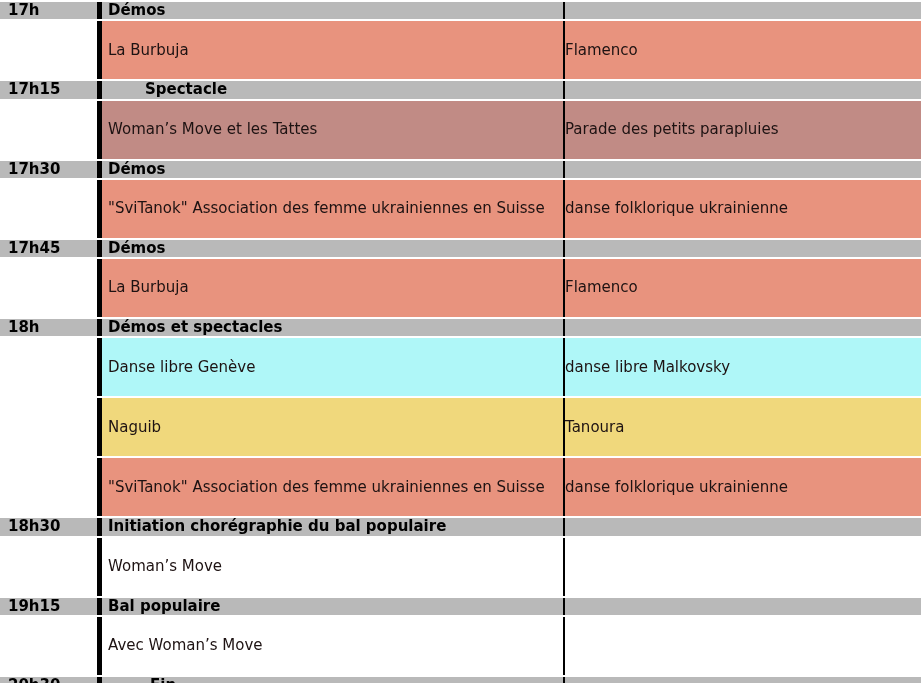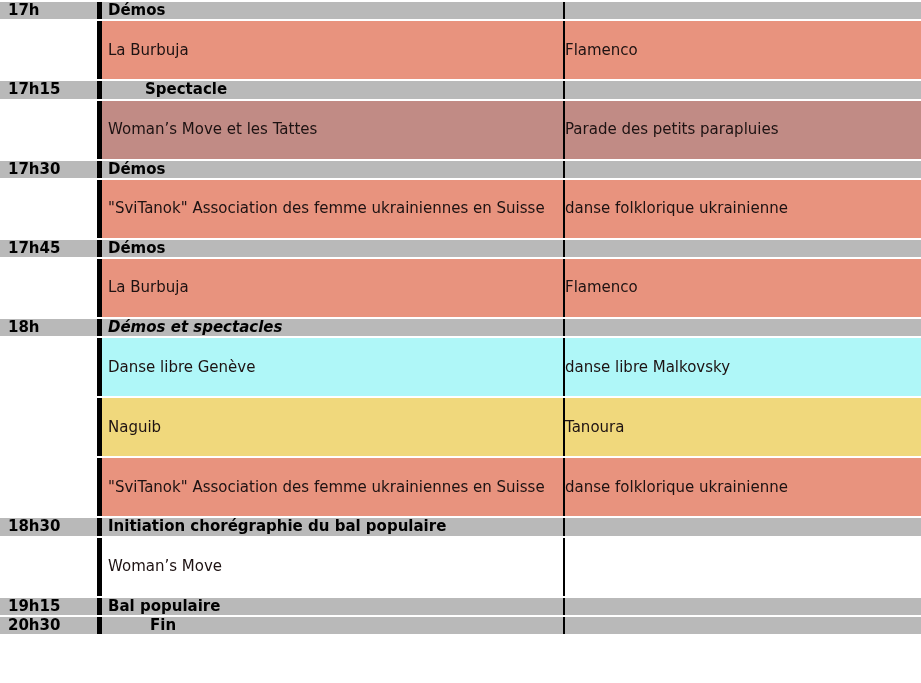--- a/index.html
+++ b/index.html
@@ -105,21 +105,21 @@
           <td class="activity-cell" style="background: rgb(185, 185, 185);">Démos</td>
           <td class="detail-cell" style="background: rgb(185, 185, 185);"></td>
         </tr>
         <tr class="row-event">
           <td class="time-cell" style="background: rgb(255, 255, 255);"></td>
           <td class="activity-cell" style="background: rgb(232, 147, 126);">La Burbuja</td>
           <td class="detail-cell" style="background: rgb(232, 147, 126);">Flamenco</td>
         </tr>
         <tr class="row-header">
           <td class="time-cell" style="background: rgb(185, 185, 185);">18h</td>
-          <td class="activity-cell" style="background: rgb(185, 185, 185); font-style: italic;">Démos et spectacles</td>
+          <td class="activity-cell" style="background: rgb(185, 185, 185);">Démos et spectacles</td>
           <td class="detail-cell" style="background: rgb(185, 185, 185);"></td>
         </tr>
         <tr class="row-event">
           <td class="time-cell" style="background: rgb(255, 255, 255);"></td>
           <td class="activity-cell" style="background: rgb(175, 247, 248);">Danse libre Genève</td>
           <td class="detail-cell" style="background: rgb(175, 247, 248);">danse libre Malkovsky</td>
         </tr>
         <tr class="row-event">
           <td class="time-cell" style="background: rgb(255, 255, 255);"></td>
           <td class="activity-cell" style="background: rgb(240, 216, 124);">Naguib</td>
@@ -138,20 +138,25 @@
         <tr class="row-event">
           <td class="time-cell" style="background: rgb(255, 255, 255);"></td>
           <td class="activity-cell" style="background: rgb(255, 255, 255);">Woman’s Move</td>
           <td class="detail-cell" style="background: rgb(255, 255, 255);"></td>
         </tr>
         <tr class="row-header">
           <td class="time-cell" style="background: rgb(185, 185, 185);">19h15</td>
           <td class="activity-cell" style="background: rgb(185, 185, 185);">Bal populaire</td>
           <td class="detail-cell" style="background: rgb(185, 185, 185);"></td>
         </tr>
+        <tr class="row-event">
+          <td class="time-cell" style="background: rgb(255, 255, 255);"></td>
+          <td class="activity-cell" style="background: rgb(255, 255, 255);">Avec Woman’s Move</td>
+          <td class="detail-cell" style="background: rgb(255, 255, 255);"></td>
+        </tr>
         <tr class="row-header">
           <td class="time-cell" style="background: rgb(185, 185, 185);">20h30</td>
           <td class="activity-cell" style="background: rgb(185, 185, 185); padding-left: 48px;">Fin</td>
           <td class="detail-cell" style="background: rgb(185, 185, 185);"></td>
         </tr>
       </tbody>
   </table>
 </div>
 
 </body></html>

